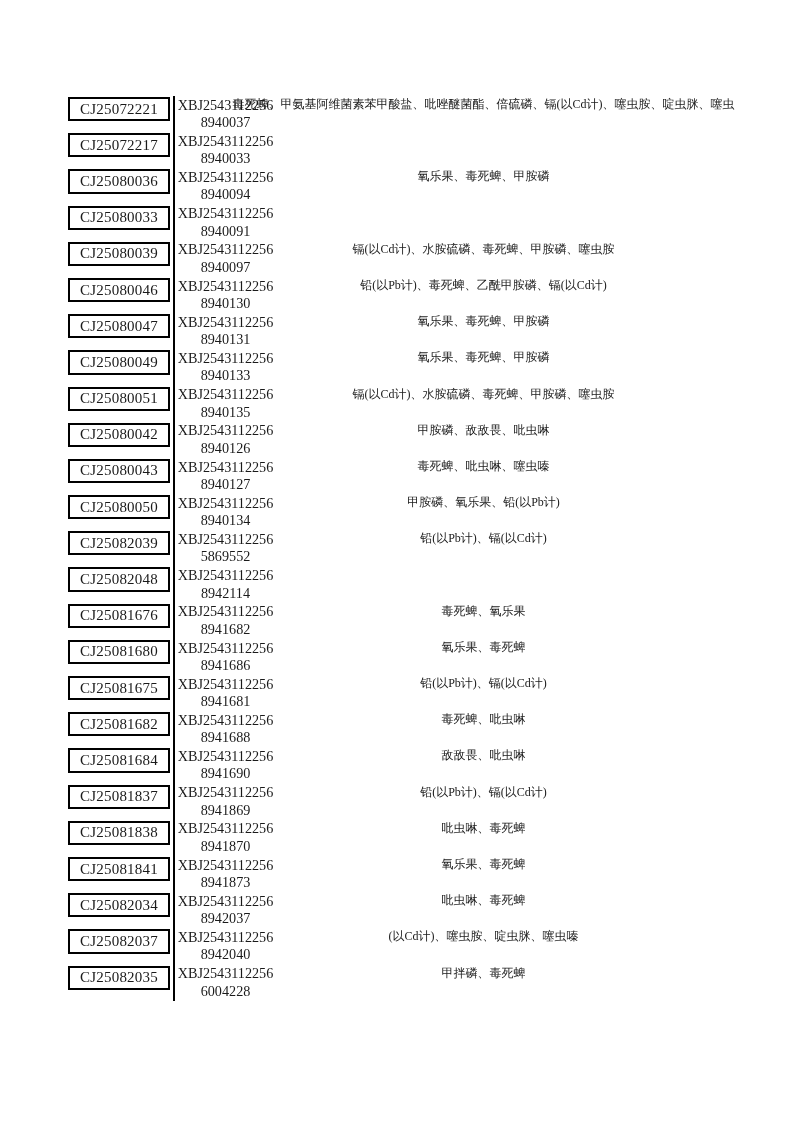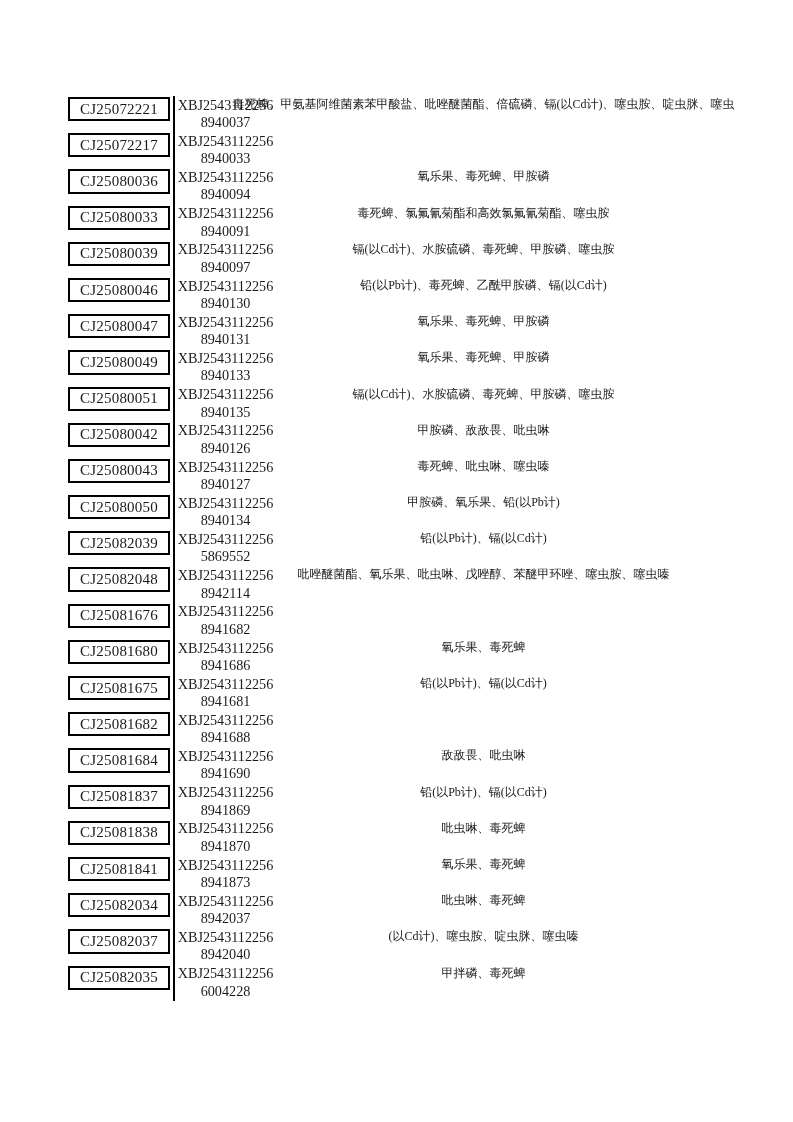--- a/index.html
+++ b/index.html
@@ -119,21 +119,20 @@
       </div>
       <div class="row">
         <div class="id-box">
           <span>CJ25080033</span>
         </div>
         <div class="code-cell">
           <div class="line">XBJ2543112256</div>
           <div class="line">8940091</div>
         </div>
         <div class="items-cell">
-          <div class="line">毒死蜱、氯氟氰菊酯和高效氯氟氰菊酯、噻虫胺</div>
         </div>
       </div>
       <div class="row">
         <div class="id-box">
           <span>CJ25080039</span>
         </div>
         <div class="code-cell">
           <div class="line">XBJ2543112256</div>
           <div class="line">8940097</div>
         </div>
@@ -240,33 +239,32 @@
         </div>
       </div>
       <div class="row">
         <div class="id-box">
           <span>CJ25082048</span>
         </div>
         <div class="code-cell">
           <div class="line">XBJ2543112256</div>
           <div class="line">8942114</div>
         </div>
-        <div class="items-cell">
-          <div class="line">吡唑醚菌酯、氧乐果、吡虫啉、戊唑醇、苯醚甲</div>
-          <div class="line">环唑、噻虫胺、噻虫嗪</div>
-        </div>
       </div>
       <div class="row">
         <div class="id-box">
           <span>CJ25081676</span>
         </div>
         <div class="code-cell">
           <div class="line">XBJ2543112256</div>
           <div class="line">8941682</div>
         </div>
+        <div class="items-cell">
+          <div class="line">毒死蜱、氧乐果</div>
+        </div>
       </div>
       <div class="row">
         <div class="id-box">
           <span>CJ25081680</span>
         </div>
         <div class="code-cell">
           <div class="line">XBJ2543112256</div>
           <div class="line">8941686</div>
         </div>
         <div class="items-cell">
@@ -285,20 +283,23 @@
           <div class="line">铅(以Pb计)、镉(以Cd计)</div>
         </div>
       </div>
       <div class="row">
         <div class="id-box">
           <span>CJ25081682</span>
         </div>
         <div class="code-cell">
           <div class="line">XBJ2543112256</div>
           <div class="line">8941688</div>
+        </div>
+        <div class="items-cell">
+          <div class="line">毒死蜱、吡虫啉</div>
         </div>
       </div>
       <div class="row">
         <div class="id-box">
           <span>CJ25081684</span>
         </div>
         <div class="code-cell">
           <div class="line">XBJ2543112256</div>
           <div class="line">8941690</div>
         </div>

